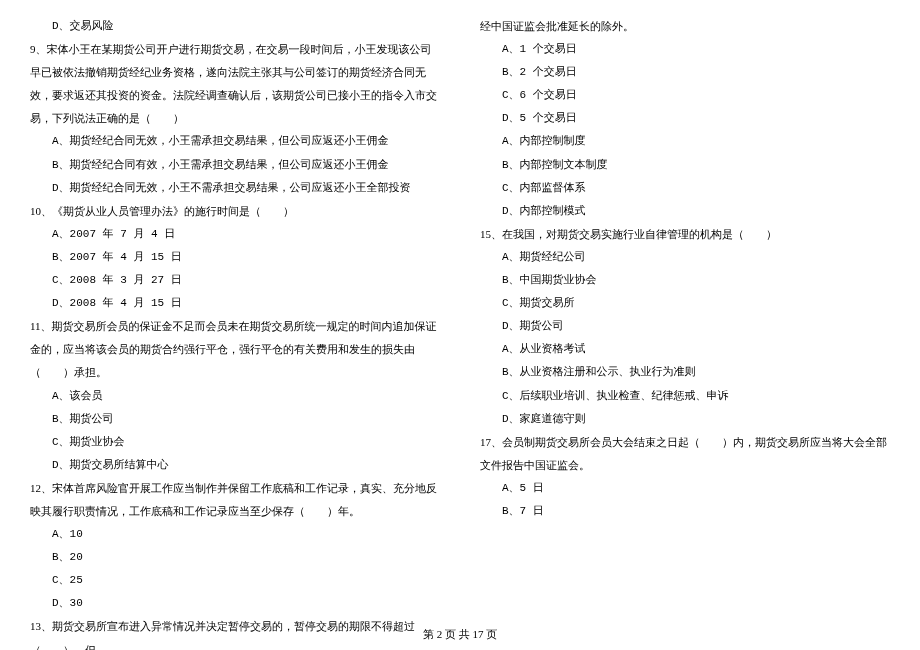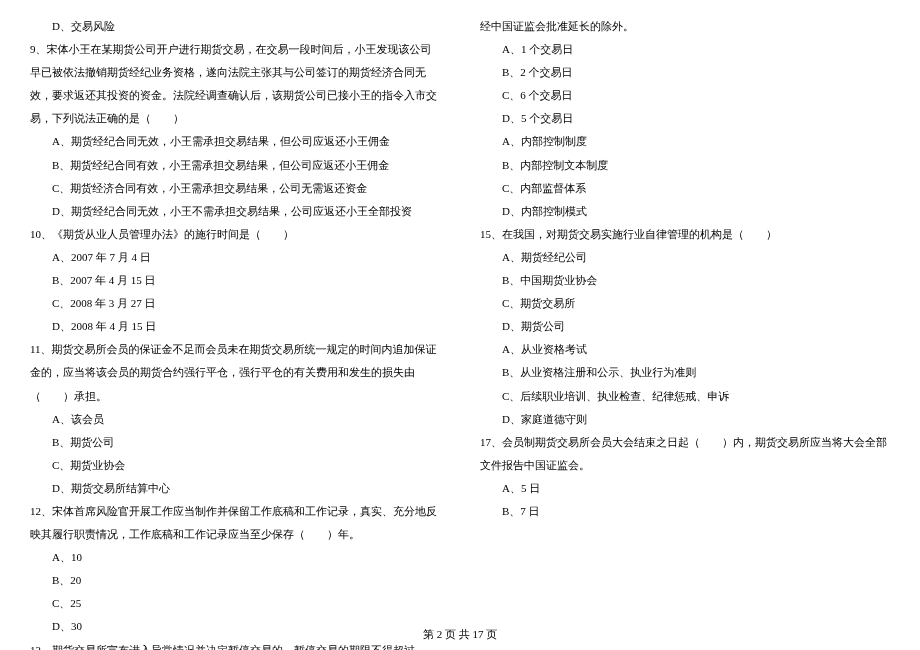--- a/index.html
+++ b/index.html
@@ -21,20 +21,21 @@
       display: flex;
       gap: 40px;
       height: calc(100% - 20px);
     }
     .column {
       flex: 1;
       line-height: 2.1;
     }
     .option {
       padding-left: 2em;
+      font-family: Liberation Mono, monospace;
     }
     .question {
       padding-left: 0;
     }
     .footer {
       position: absolute;
       bottom: 8px;
       left: 0;
       right: 0;
       text-align: center;
@@ -43,21 +44,20 @@
   </style>
 </head>
 <body>
 
 <div class="content">
   <div class="column">
     <div class="option">D、交易风险</div>
     <div class="question">9、宋体小王在某期货公司开户进行期货交易，在交易一段时间后，小王发现该公司早已被依法撤销期货经纪业务资格，遂向法院主张其与公司签订的期货经济合同无效，要求返还其投资的资金。法院经调查确认后，该期货公司已接小王的指令入市交易，下列说法正确的是（　　）</div>
     <div class="option">A、期货经纪合同无效，小王需承担交易结果，但公司应返还小王佣金</div>
     <div class="option">B、期货经纪合同有效，小王需承担交易结果，但公司应返还小王佣金</div>
-    <div class="option">C、期货经济合同有效，小王需承担交易结果，公司无需返还资金</div>
     <div class="option">D、期货经纪合同无效，小王不需承担交易结果，公司应返还小王全部投资</div>
     <div class="question">10、《期货从业人员管理办法》的施行时间是（　　）</div>
     <div class="option">A、2007 年 7 月 4 日</div>
     <div class="option">B、2007 年 4 月 15 日</div>
     <div class="option">C、2008 年 3 月 27 日</div>
     <div class="option">D、2008 年 4 月 15 日</div>
     <div class="question">11、期货交易所会员的保证金不足而会员未在期货交易所统一规定的时间内追加保证金的，应当将该会员的期货合约强行平仓，强行平仓的有关费用和发生的损失由（　　）承担。</div>
     <div class="option">A、该会员</div>
     <div class="option">B、期货公司</div>
     <div class="option">C、期货业协会</div>

